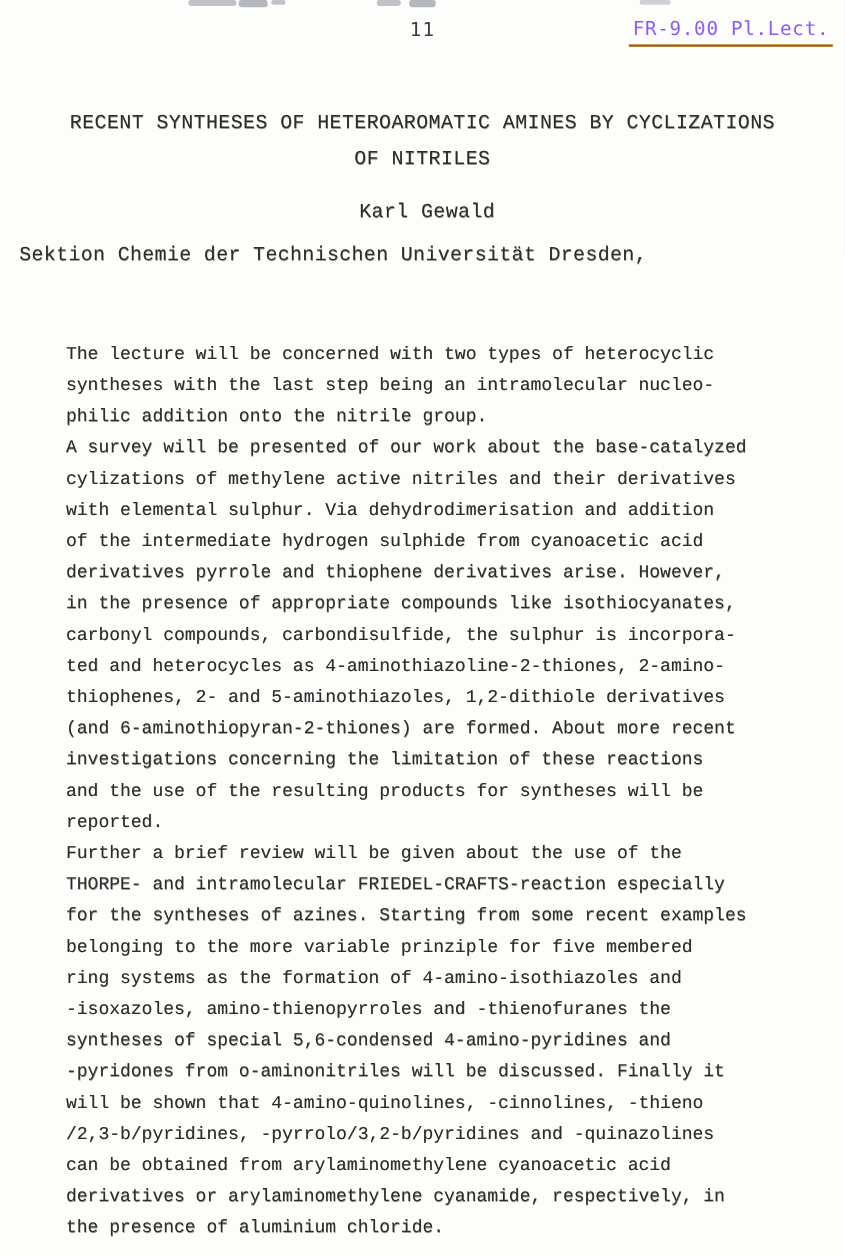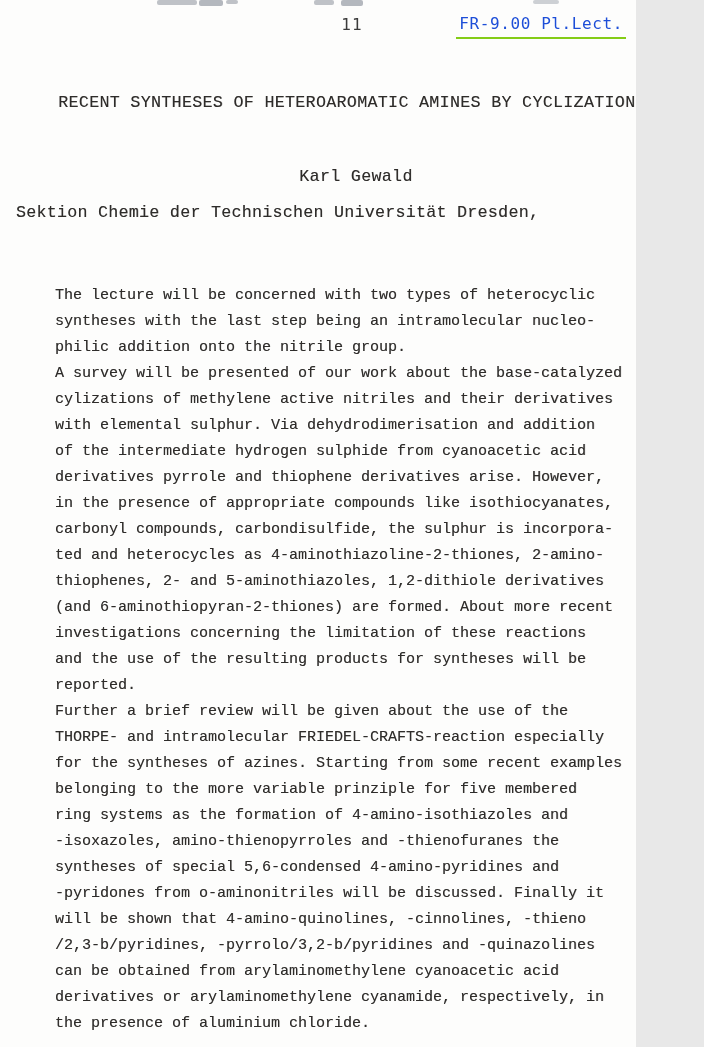--- a/index.html
+++ b/index.html
@@ -2,21 +2,21 @@
 <html><head>
 <meta charset="utf-8">
 <style>
   html, body {
     margin: 0;
     padding: 0;
     background: #e8e8e8;
   }
   .page {
     position: relative;
-    width: 636px;
+    width: 704px;
     height: 1047px;
     background: #fdfdfc;
     overflow: hidden;
     font-family: "Liberation Mono", "DejaVu Sans Mono", monospace;
     color: #2e2c2a;
   }
   
   .artifact {
     position: absolute;
     top: 0;
@@ -41,23 +41,23 @@
     font-size: 16px;
     color: #3b3b3b;
     letter-spacing: 1px;
   }
   .session-code {
     position: absolute;
     top: 14px;
     right: 10px;
     font-family: "DejaVu Sans Mono", monospace;
     font-size: 16px;
-    color: #1d4ed8;
+    color: #8b5cf6;
     padding: 0 3px 4px 3px;
-    border-bottom: 2px solid #84cc16;
+    border-bottom: 2px solid #a16207;
     letter-spacing: 0.6px;
   }
 
   .typewriter {
     font-weight: normal;
     text-shadow: 0.3px 0.3px 0.5px rgba(46,44,42,0.45);
   }
 
   .title-block {
     position: absolute;
@@ -110,21 +110,21 @@
   <div class="artifact a2"></div>
   <div class="artifact a3"></div>
   <div class="artifact a4"></div>
   <div class="artifact a5"></div>
   <div class="artifact a6"></div>
 
   <div class="page-number">11</div>
 
   <div class="session-code">FR-9.00 Pl.Lect.</div>
 
-  <div class="title-block typewriter"><div class="line">RECENT SYNTHESES OF HETEROAROMATIC AMINES BY CYCLIZATIONS</div></div>
+  <div class="title-block typewriter"><div class="line">RECENT SYNTHESES OF HETEROAROMATIC AMINES BY CYCLIZATIONS</div><div class="line">OF NITRILES</div></div>
 
   <div class="author typewriter">Karl Gewald</div>
 
   <div class="affiliation typewriter"><div class="line">Sektion Chemie der Technischen Universität Dresden,</div></div>
 
   <div class="body-text typewriter"><div class="line">The lecture will be concerned with two types of heterocyclic</div><div class="line">syntheses with the last step being an intramolecular nucleo-</div><div class="line">philic addition onto the nitrile group.</div><div class="line">A survey will be presented of our work about the base-catalyzed</div><div class="line">cylizations of methylene active nitriles and their derivatives</div><div class="line">with elemental sulphur. Via dehydrodimerisation and addition</div><div class="line">of the intermediate hydrogen sulphide from cyanoacetic acid</div><div class="line">derivatives pyrrole and thiophene derivatives arise. However,</div><div class="line">in the presence of appropriate compounds like isothiocyanates,</div><div class="line">carbonyl compounds, carbondisulfide, the sulphur is incorpora-</div><div class="line">ted and heterocycles as 4-aminothiazoline-2-thiones, 2-amino-</div><div class="line">thiophenes, 2- and 5-aminothiazoles, 1,2-dithiole derivatives</div><div class="line">(and 6-aminothiopyran-2-thiones) are formed. About more recent</div><div class="line">investigations concerning the limitation of these reactions</div><div class="line">and the use of the resulting products for syntheses will be</div><div class="line">reported.</div><div class="line">Further a brief review will be given about the use of the</div><div class="line">THORPE- and intramolecular FRIEDEL-CRAFTS-reaction especially</div><div class="line">for the syntheses of azines. Starting from some recent examples</div><div class="line">belonging to the more variable prinziple for five membered</div><div class="line">ring systems as the formation of 4-amino-isothiazoles and</div><div class="line">-isoxazoles, amino-thienopyrroles and -thienofuranes the</div><div class="line">syntheses of special 5,6-condensed 4-amino-pyridines and</div><div class="line">-pyridones from o-aminonitriles will be discussed. Finally it</div><div class="line">will be shown that 4-amino-quinolines, -cinnolines, -thieno</div><div class="line">/2,3-b/pyridines, -pyrrolo/3,2-b/pyridines and -quinazolines</div><div class="line">can be obtained from arylaminomethylene cyanoacetic acid</div><div class="line">derivatives or arylaminomethylene cyanamide, respectively, in</div><div class="line">the presence of aluminium chloride.</div></div>
 
 </div>
 
 </body></html>

